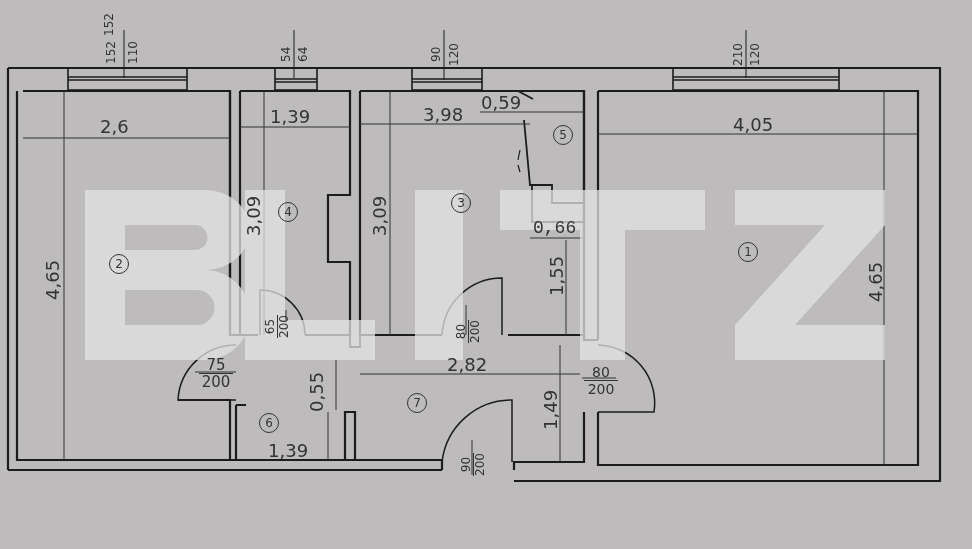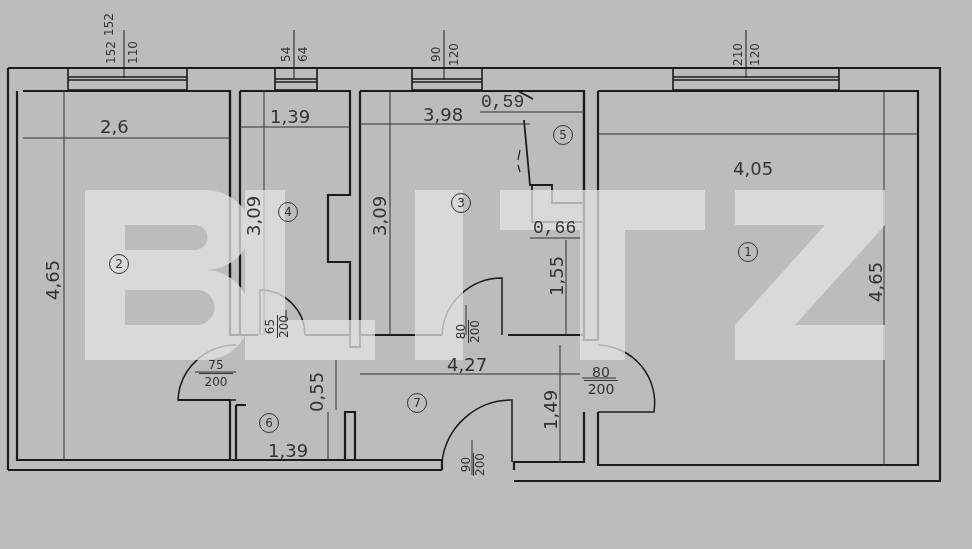--- a/index.html
+++ b/index.html
@@ -133,43 +133,43 @@
   <div style="position:absolute;left:748px;top:66px;transform:rotate(-90deg);transform-origin:left top;font-size:12px;">
     <span>120</span>
   </div>
 
   <span style="position:absolute;left:100px;top:116px;font-size:18px;">2,6</span>
   <span style="position:absolute;left:42px;top:300px;font-size:18px;transform:rotate(-90deg);transform-origin:left top;">4,65</span>
   <span style="position:absolute;left:270px;top:106px;font-size:18px;">1,39</span>
   <span style="position:absolute;left:243px;top:236px;font-size:18px;transform:rotate(-90deg);transform-origin:left top;">3,09</span>
   <span style="position:absolute;left:423px;top:104px;font-size:18px;">3,98</span>
   <span style="position:absolute;left:369px;top:236px;font-size:18px;transform:rotate(-90deg);transform-origin:left top;">3,09</span>
-  <span style="position:absolute;left:481px;top:92px;font-size:18px;font-family:Liberation Mono, monospace;">0,59</span>
+  <span style="position:absolute;left:481px;top:92px;font-size:18px;">0,59</span>
   <span style="position:absolute;left:533px;top:218px;font-size:18px;font-family:Liberation Mono, monospace;">0,66</span>
   <span style="position:absolute;left:546px;top:296px;font-size:18px;transform:rotate(-90deg);transform-origin:left top;">1,55</span>
-  <span style="position:absolute;left:733px;top:114px;font-size:18px;margin-top:44px;">4,05</span>
+  <span style="position:absolute;left:733px;top:114px;font-size:18px;">4,05</span>
   <span style="position:absolute;left:865px;top:302px;font-size:18px;transform:rotate(-90deg);transform-origin:left top;">4,65</span>
-  <span style="position:absolute;left:447px;top:354px;font-size:18px;">4,27</span>
+  <span style="position:absolute;left:447px;top:354px;font-size:18px;">2,82</span>
   <span style="position:absolute;left:540px;top:430px;font-size:18px;transform:rotate(-90deg);transform-origin:left top;">1,49</span>
   <span style="position:absolute;left:268px;top:440px;font-size:18px;">1,39</span>
   <span style="position:absolute;left:306px;top:412px;font-size:18px;transform:rotate(-90deg);transform-origin:left top;">0,55</span>
 
   <span style="position:absolute;left:738px;top:242px;width:18px;height:18px;border:1.4px solid #333;border-radius:50%;font-size:12px;line-height:18px;text-align:center;">1</span>
   <span style="position:absolute;left:109px;top:254px;width:18px;height:18px;border:1.4px solid #333;border-radius:50%;font-size:12px;line-height:18px;text-align:center;">2</span>
   <span style="position:absolute;left:451px;top:193px;width:18px;height:18px;border:1.4px solid #333;border-radius:50%;font-size:12px;line-height:18px;text-align:center;">3</span>
   <span style="position:absolute;left:278px;top:202px;width:18px;height:18px;border:1.4px solid #333;border-radius:50%;font-size:12px;line-height:18px;text-align:center;">4</span>
   <span style="position:absolute;left:553px;top:125px;width:18px;height:18px;border:1.4px solid #333;border-radius:50%;font-size:12px;line-height:18px;text-align:center;">5</span>
   <span style="position:absolute;left:259px;top:413px;width:18px;height:18px;border:1.4px solid #333;border-radius:50%;font-size:12px;line-height:18px;text-align:center;">6</span>
   <span style="position:absolute;left:407px;top:393px;width:18px;height:18px;border:1.4px solid #333;border-radius:50%;font-size:12px;line-height:18px;text-align:center;">7</span>
 
   <div style="position:absolute;left:264px;top:338px;transform:rotate(-90deg);transform-origin:left top;font-size:12px;line-height:13px;text-align:center;">
     <div style="border-bottom:1px solid #333;">65</div>
     <div>200</div>
   </div>
-  <div style="position:absolute;left:199px;top:357px;font-size:12px;line-height:16px;text-align:center;width:34px;">
+  <div style="position:absolute;left:199px;top:357px;font-size:15px;line-height:16px;text-align:center;width:34px;">
     <div style="border-bottom:1px solid #333;">75</div>
     <div>200</div>
   </div>
   <div style="position:absolute;left:455px;top:343px;transform:rotate(-90deg);transform-origin:left top;font-size:12px;line-height:13px;text-align:center;">
     <div style="border-bottom:1px solid #333;">80</div>
     <div>200</div>
   </div>
   <div style="position:absolute;left:584px;top:364px;font-size:14px;line-height:16px;text-align:center;width:34px;">
     <div style="border-bottom:1px solid #333;">80</div>
     <div>200</div>

